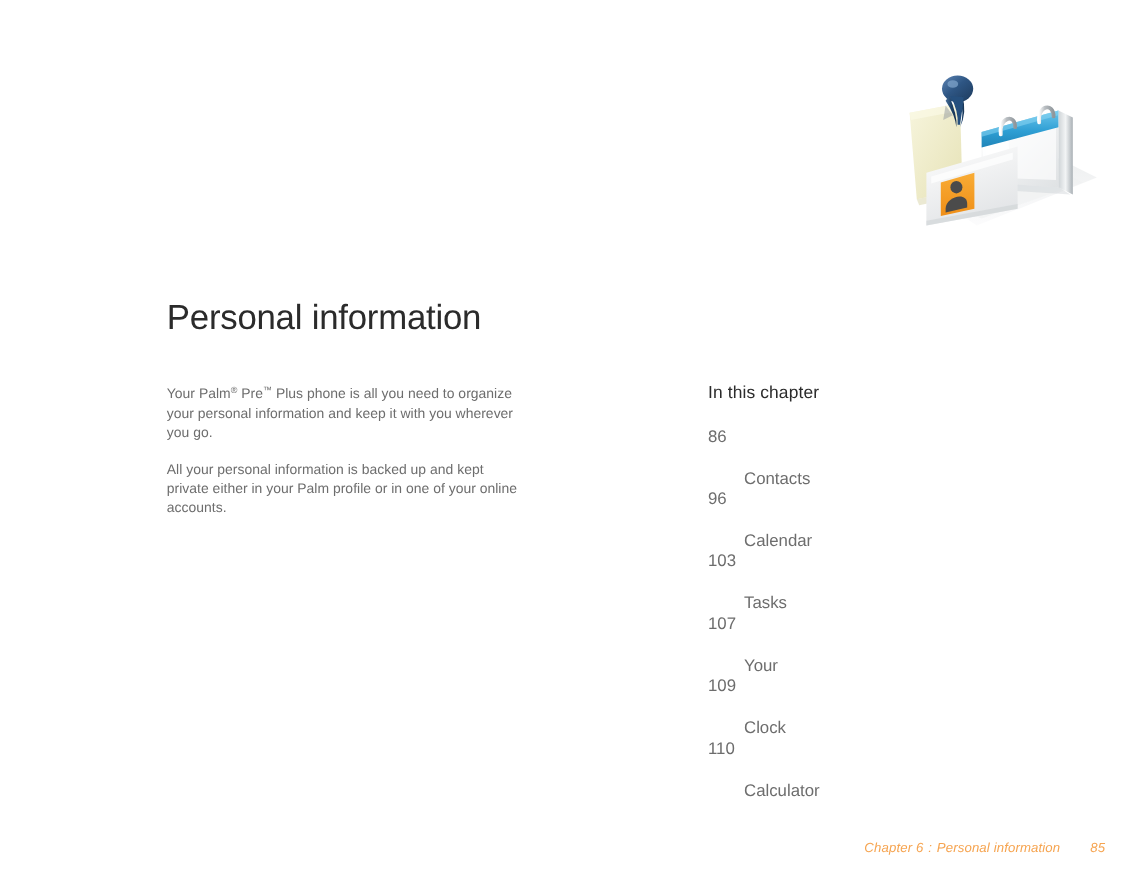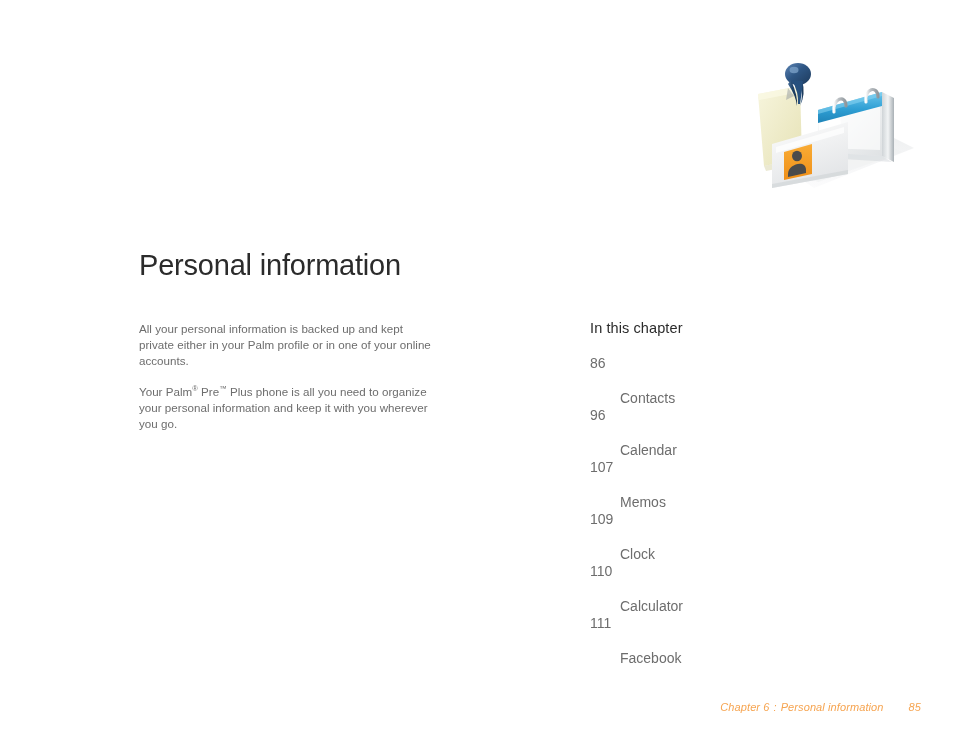--- a/index.html
+++ b/index.html
@@ -221,50 +221,50 @@
       <path d="M46 134 C46 124, 64 119, 64 130 L64 133 L46 137 Z" fill="#4b4b4b"></path>
 
       <polygon points="30,144 106,130 106,134 30,148" fill="#cfd3d6" opacity="0.6"></polygon>
     </g>
   </svg>
 </div>
 
 <h1 id="page-title">Personal information</h1>
 
 <div id="intro-column">
+  <p><span>Your Palm</span><sup>®</sup><span> Pre</span><sup>™</sup><span> Plus phone is all you need to organize your personal information and keep it with you wherever you go.</span></p>
   <p>All your personal information is backed up and kept private either in your Palm profile or in one of your online accounts.</p>
-  <p><span>Your Palm</span><sup>®</sup><span> Pre</span><sup>™</sup><span> Plus phone is all you need to organize your personal information and keep it with you wherever you go.</span></p>
 </div>
 
 <div id="chapter-column">
   <h2 id="chapter-heading">In this chapter</h2>
   <ul id="chapter-toc">
       <li>
         <span class="toc-page">86</span>
         <span class="toc-label">Contacts</span>
       </li>
       <li>
         <span class="toc-page">96</span>
         <span class="toc-label">Calendar</span>
       </li>
       <li>
+        <span class="toc-page">103</span>
+        <span class="toc-label">Tasks</span>
+      </li>
+      <li>
         <span class="toc-page">107</span>
-        <span class="toc-label">Memos</span>
+        <span class="toc-label">Your</span>
       </li>
       <li>
         <span class="toc-page">109</span>
         <span class="toc-label">Clock</span>
       </li>
       <li>
         <span class="toc-page">110</span>
         <span class="toc-label">Calculator</span>
-      </li>
-      <li>
-        <span class="toc-page">111</span>
-        <span class="toc-label">Facebook</span>
       </li>
     </ul>
 </div>
 
 <div id="page-footer">
   <span class="footer-chapter">Chapter 6</span>
   <span class="footer-sep">:</span>
   <span class="footer-title">Personal information</span>
   <span class="footer-pagenum">85</span>
 </div>

